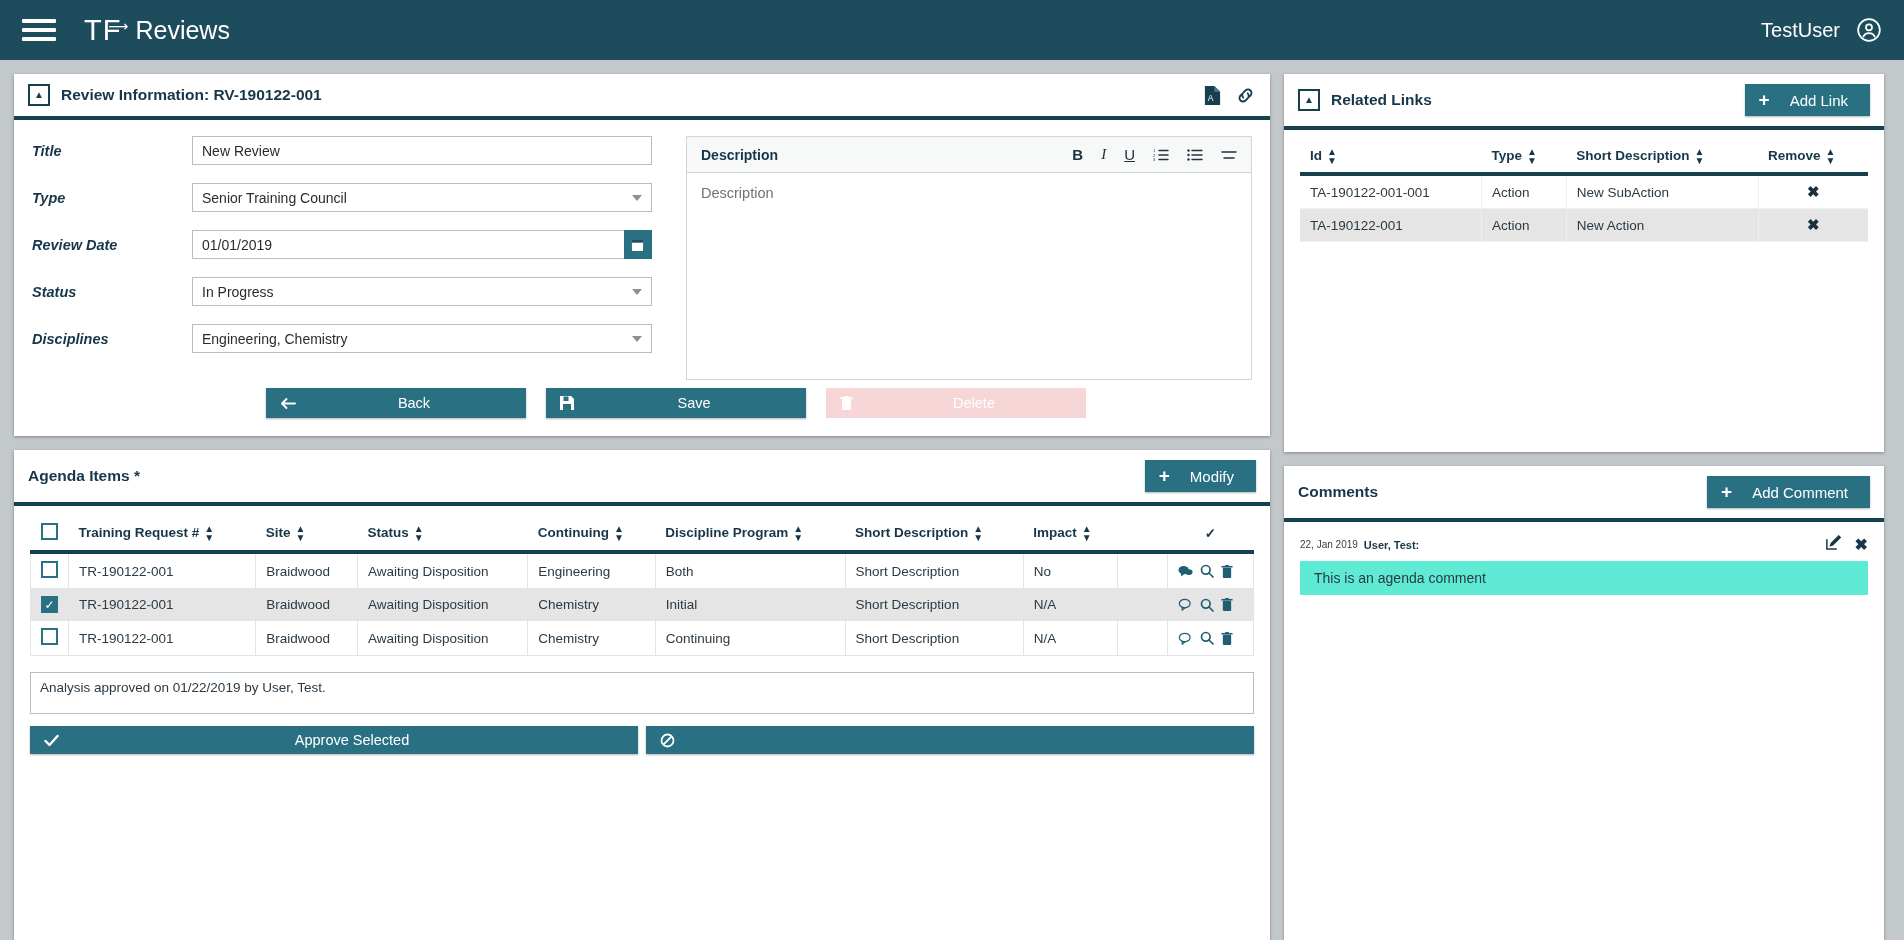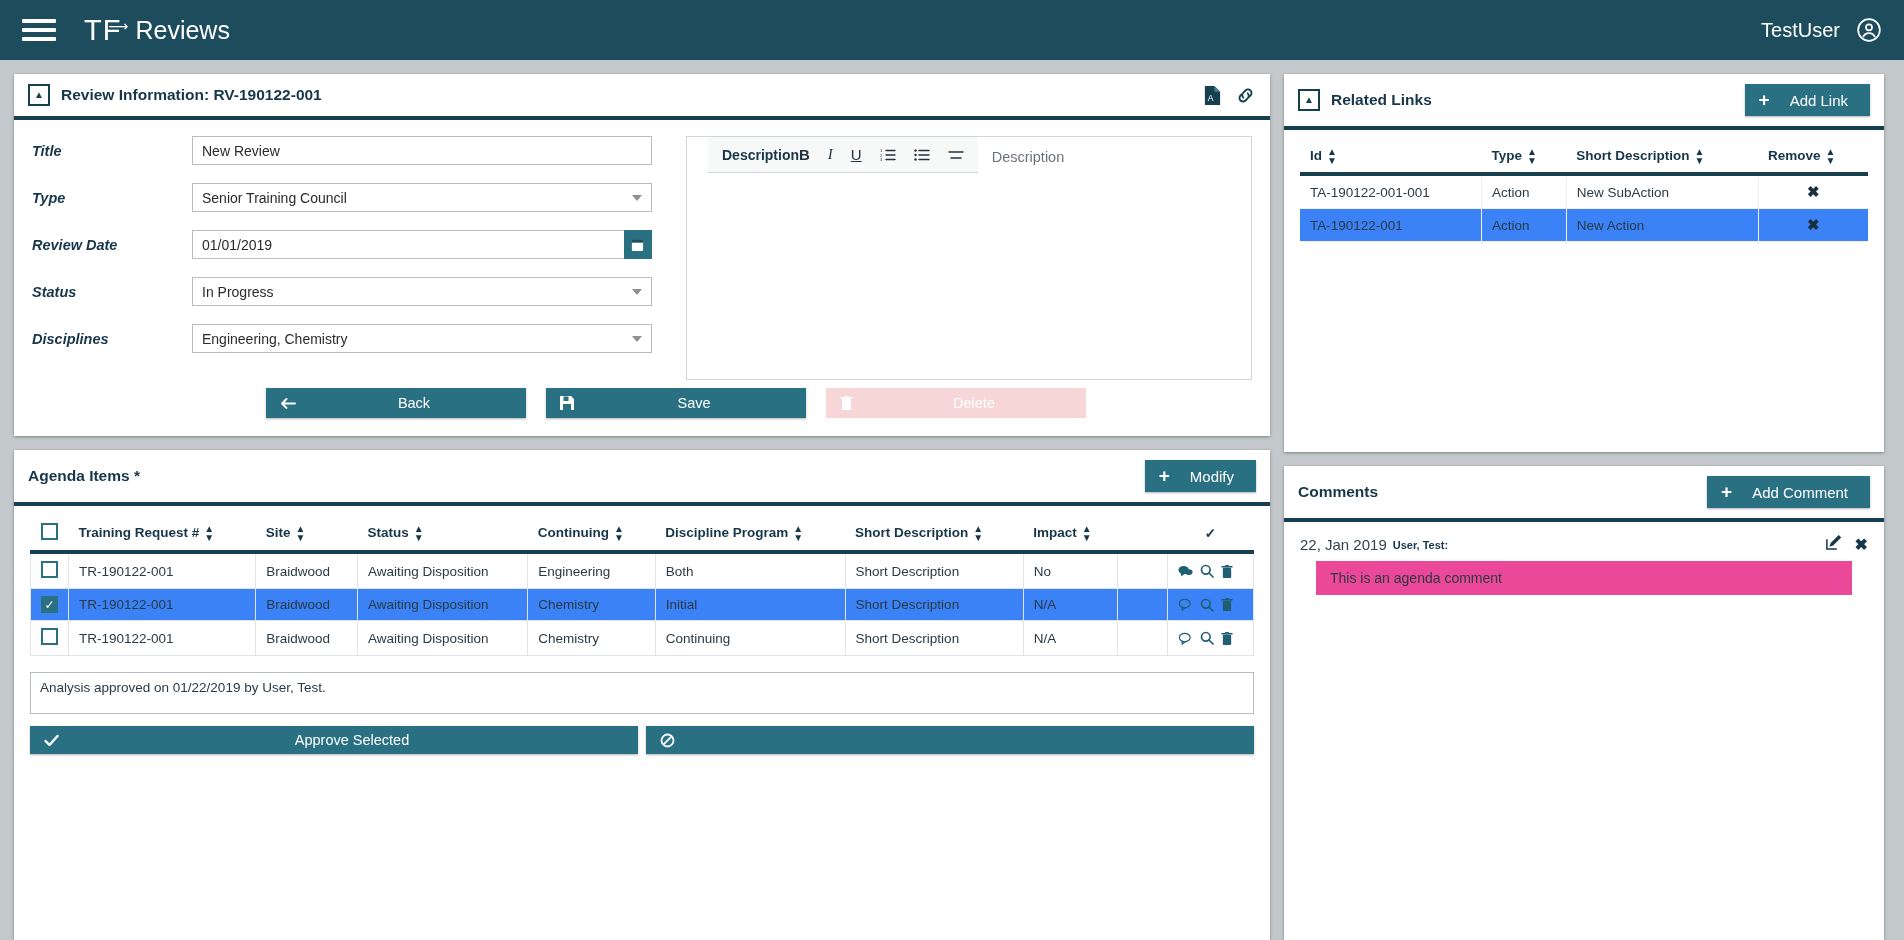--- a/index.html
+++ b/index.html
@@ -61,42 +61,42 @@
   }
   .sel { appearance: none; padding-right: 26px; }
   .caret { position: absolute; right: 10px; top: 12px; width: 0; height: 0;
     border-left: 5px solid transparent; border-right: 5px solid transparent;
     border-top: 6px solid #8c9196; pointer-events: none; }
   .date-wrap { display: flex; }
   .date-wrap .inp { border-right: none; }
   .cal-btn { width: 30px; height: 29px; background: #2a7083; display: flex;
     align-items: center; justify-content: center; cursor: pointer; }
 
-  .desc-box { flex: 1; margin-left: 34px; border: 1px solid #d3d6d9; height: 244px; display: flex; flex-direction: row; padding-left: 21px; }
+  .desc-box { flex: 1; margin-left: 34px; border: 1px solid #d3d6d9; height: 244px; display: flex; flex-direction: column; }
   .desc-head { height: 36px; background: #f7f8f8; border-bottom: 1px solid #d3d6d9;
     display: flex; align-items: center; padding: 0 14px; }
   .desc-head .t { font-size: 14px; font-weight: bold; color: #17364a; }
   .rte-tools { margin-left: auto; display: flex; align-items: center; gap: 18px; color: #21313d; }
   .rte-tools .tool { font-size: 15px; cursor: pointer; display:flex; align-items:center; }
   .desc-body { flex: 1; padding: 12px 14px; font-size: 14.5px; color: #6d7378; }
 
   .form-actions { display: flex; gap: 20px; padding: 8px 18px 18px 252px; }
   .act-btn { height: 30px; width: 260px; display: flex; align-items: center; padding-left: 14px;
     gap: 0; position: relative; }
   .act-btn .ico { width: 22px; display: flex; align-items: center; }
   .act-btn .lbl { flex: 1; text-align: center; font-size: 14.5px; }
   .act-delete { background: #f6d6d6; color: #fff; cursor: default; box-shadow:none; }
 
   .tbl { width: 100%; border-collapse: collapse; font-size: 13.5px; }
   .tbl thead th {
     text-align: left; font-size: 13.5px; font-weight: bold; color: #17364a;
     padding: 7px 10px; border-bottom: 4px solid #17404f; white-space: nowrap;
   }
   .tbl tbody td { padding: 7px 10px; border: 1px solid #e2e5e7; color: #2b3a44; white-space: nowrap; }
-  .tbl tbody tr.sel-row { background: #3b82f6; }
+  .tbl tbody tr.sel-row { background: #e5e5e5; }
   .sortico { display: inline-block; margin-left: 5px; color: #17364a; font-size: 10px;
     line-height: 9px; vertical-align: middle; cursor: pointer; }
   .sortico i { display: block; font-style: normal; }
 
   .rl-wrap { padding: 10px 16px 0 16px; }
   .rl-wrap .tbl tbody td { border: none; border-bottom: 1px solid #eef0f1; }
   .rl-wrap .tbl tbody td:not(:last-child) { border-right: 1px solid #eef0f1; }
   .xmark { font-weight: bold; font-size: 15px; color: #1b2f3d; cursor: pointer; text-align: center; display:block; }
 
   .ag-wrap { padding: 10px 16px 0 16px; }
@@ -109,25 +109,25 @@
   .approval { padding: 16px 16px 0 16px; }
   .approval textarea {
     width: 100%; height: 42px; border: 1px solid #b9bcc0; padding: 7px 9px; resize: none;
     font-size: 13.5px; color: #2b3a44; font-family: "Liberation Sans", sans-serif;
   }
   .approve-row { display: flex; gap: 8px; margin-top: 8px; }
   .approve-row .act-btn { flex: 1; width: auto; height: 28px; }
 
   .cmt-wrap { padding: 0; }
   .cmt-head { display: flex; align-items: center; padding: 12px 16px 6px 16px; }
-  .cmt-date { font-size: 15px; color: #33424c; margin-right: 6px; }
+  .cmt-date { font-size: 10px; color: #33424c; margin-right: 6px; }
   .cmt-user { font-size: 11px; font-weight: bold; color: #17364a; }
   .cmt-acts { margin-left: auto; display: flex; gap: 13px; align-items: center; color: #17364a; }
   .cmt-acts svg, .cmt-acts span { cursor: pointer; }
-  .cmt-body { margin: 0 32px; background: #ec4899; padding: 9px 14px; font-size: 14px; color: #2b3a44; }
+  .cmt-body { margin: 0 16px; background: #5eead4; padding: 9px 14px; font-size: 14px; color: #2b3a44; }
   .grow { flex: 1; }
 </style>
 </head>
 <body>
 
 <div class="appbar">
   <div class="hamburger">
     <span></span>
     <span></span>
     <span></span>

